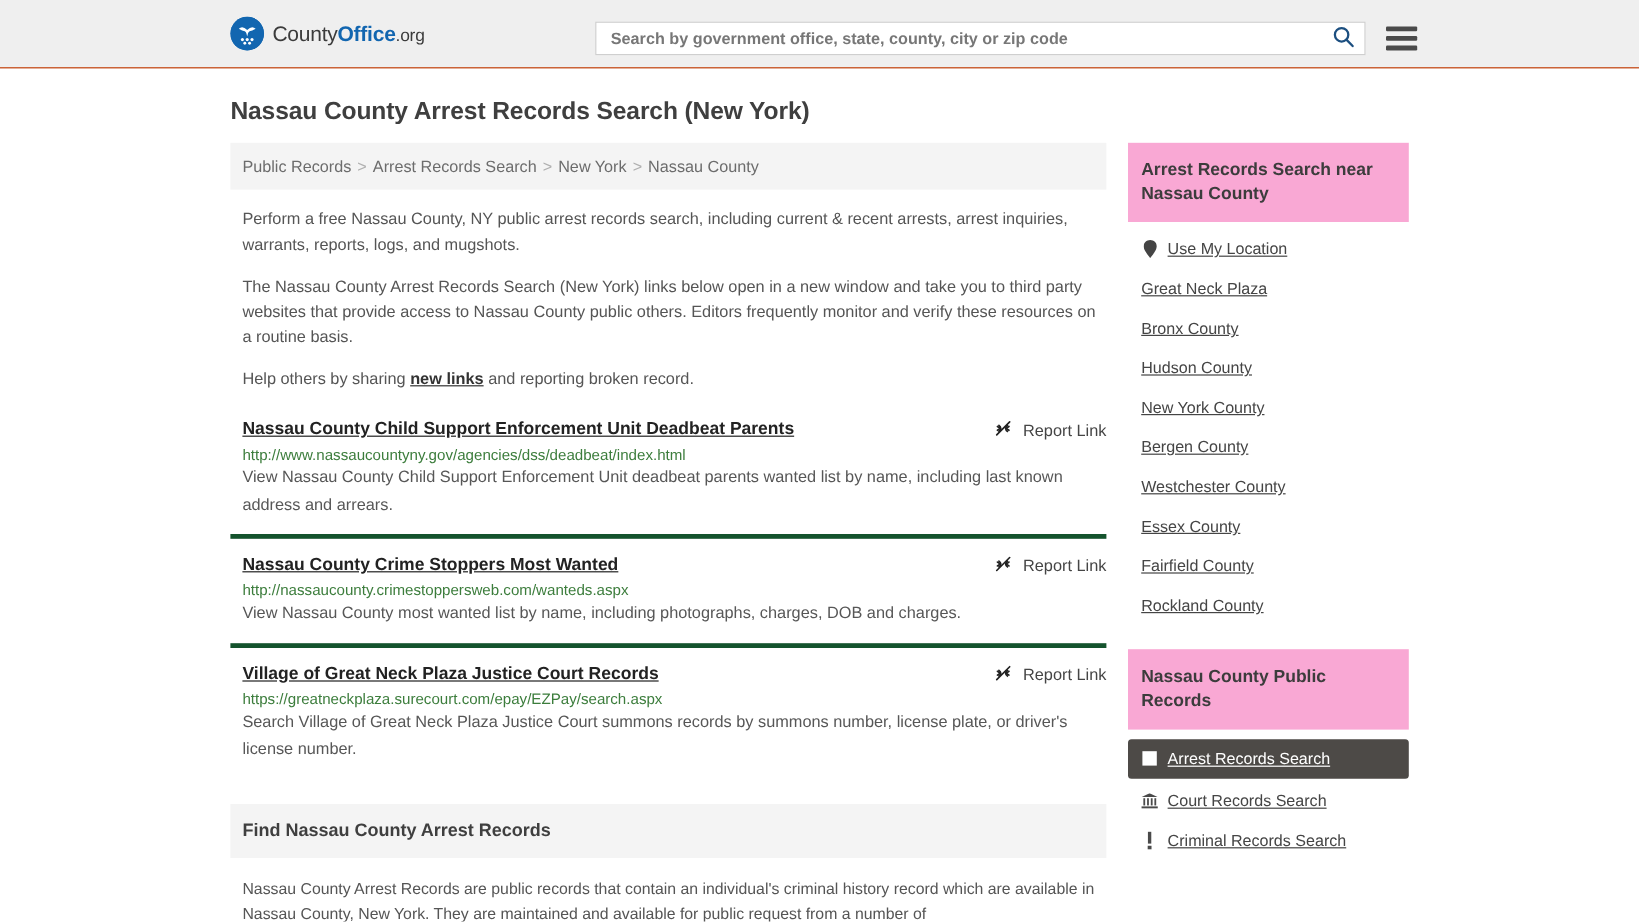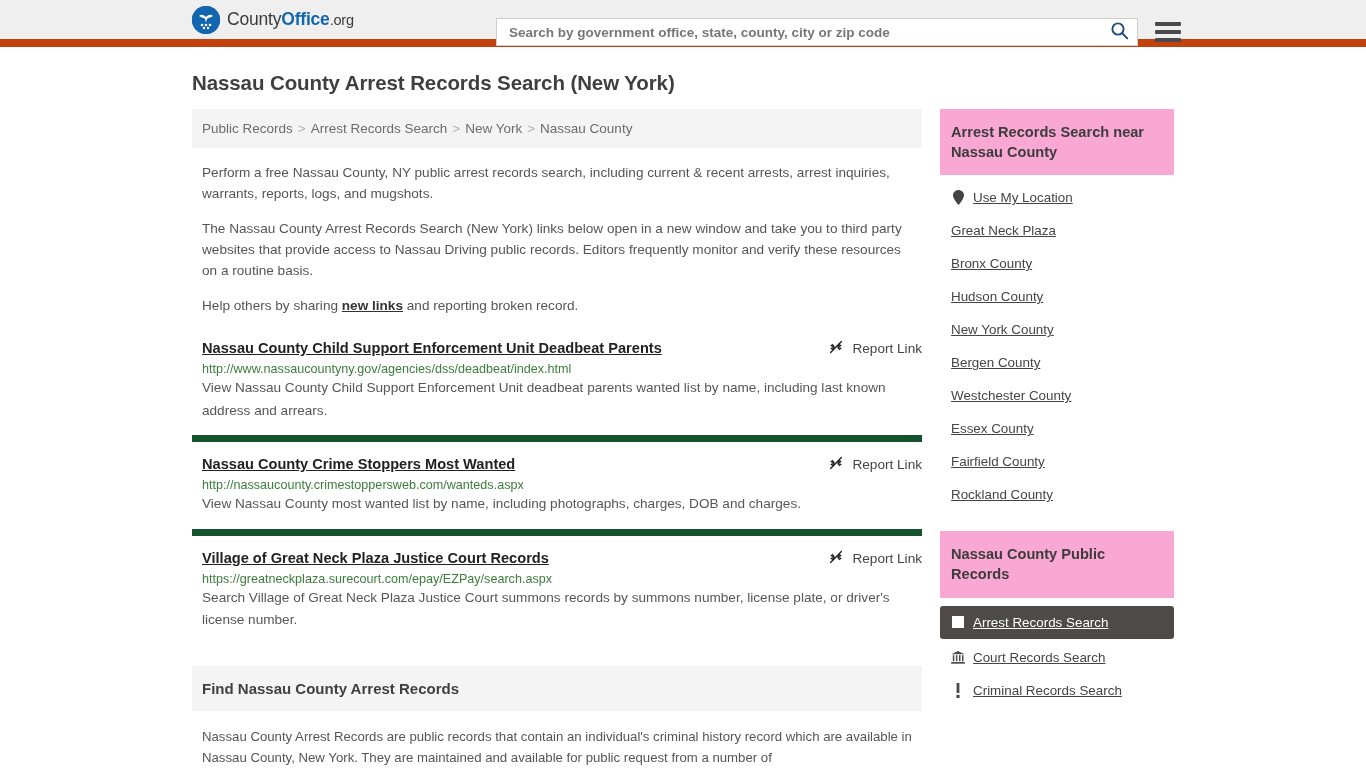--- a/index.html
+++ b/index.html
@@ -7,23 +7,23 @@
     margin: 0; padding: 0;
     width: 1366px; height: 768px;
     overflow: hidden;
     background: #ffffff;
     font-family: "Liberation Sans", sans-serif;
     color: #444444;
   }
 
   
   .site-header {
-    height: 47px;
+    height: 57px;
     background: #efefef;
-    border-bottom: 8px solid #c2410c;
+    border-bottom: 1px solid #c2410c;
     display: flex;
     align-items: center;
     position: relative;
   }
   .logo-wrap {
     display: flex;
     align-items: center;
     margin-left: 192px;
     gap: 7px;
     text-decoration: none;
@@ -122,21 +122,21 @@
     color: #555555;
     margin: 15px 0 0 10px;
     width: 712px;
   }
   .intro a { color: #333; text-decoration: underline; font-weight: bold; }
 
   
   .results { margin-top: 22px; }
   .result {
     padding: 0 0 13px 10px;
-    border-bottom: 7px solid #14532d;
+    border-bottom: 4px solid #14532d;
     margin-bottom: 13px;
   }
   .result:last-child { border-bottom: none; }
   .result-top { display: flex; align-items: flex-start; }
   .result-title {
     flex: 1;
     font-size: 14.6px;
     font-weight: bold;
     color: #222222;
     text-decoration: underline;
@@ -264,21 +264,21 @@
 
   <div class="cols">
 
     <div class="col-main">
 
       <div class="breadcrumb">
         <a href="#">Public Records</a><span class="sep">&gt;</span><a href="#">Arrest Records Search</a><span class="sep">&gt;</span><a href="#">New York</a><span class="sep">&gt;</span><a href="#">Nassau County</a>
       </div>
 
       <p class="intro">Perform a free Nassau County, NY public arrest records search, including current &amp; recent arrests, arrest inquiries, warrants, reports, logs, and mugshots.</p>
-      <p class="intro">The Nassau County Arrest Records Search (New York) links below open in a new window and take you to third party websites that provide access to Nassau Driving public records. Editors frequently monitor and verify these resources on a routine basis.</p>
+      <p class="intro">The Nassau County Arrest Records Search (New York) links below open in a new window and take you to third party websites that provide access to Nassau County public others. Editors frequently monitor and verify these resources on a routine basis.</p>
       <p class="intro"><span>Help others by sharing </span><a href="#">new links</a><span> and reporting broken record.</span></p>
 
       <div class="results">
 
         <div class="result">
           <div class="result-top">
             <a class="result-title" href="#">Nassau County Child Support Enforcement Unit Deadbeat Parents</a>
             <span class="report-link">
               <span>
                 <svg width="16" height="16" viewBox="0 0 16 16">

